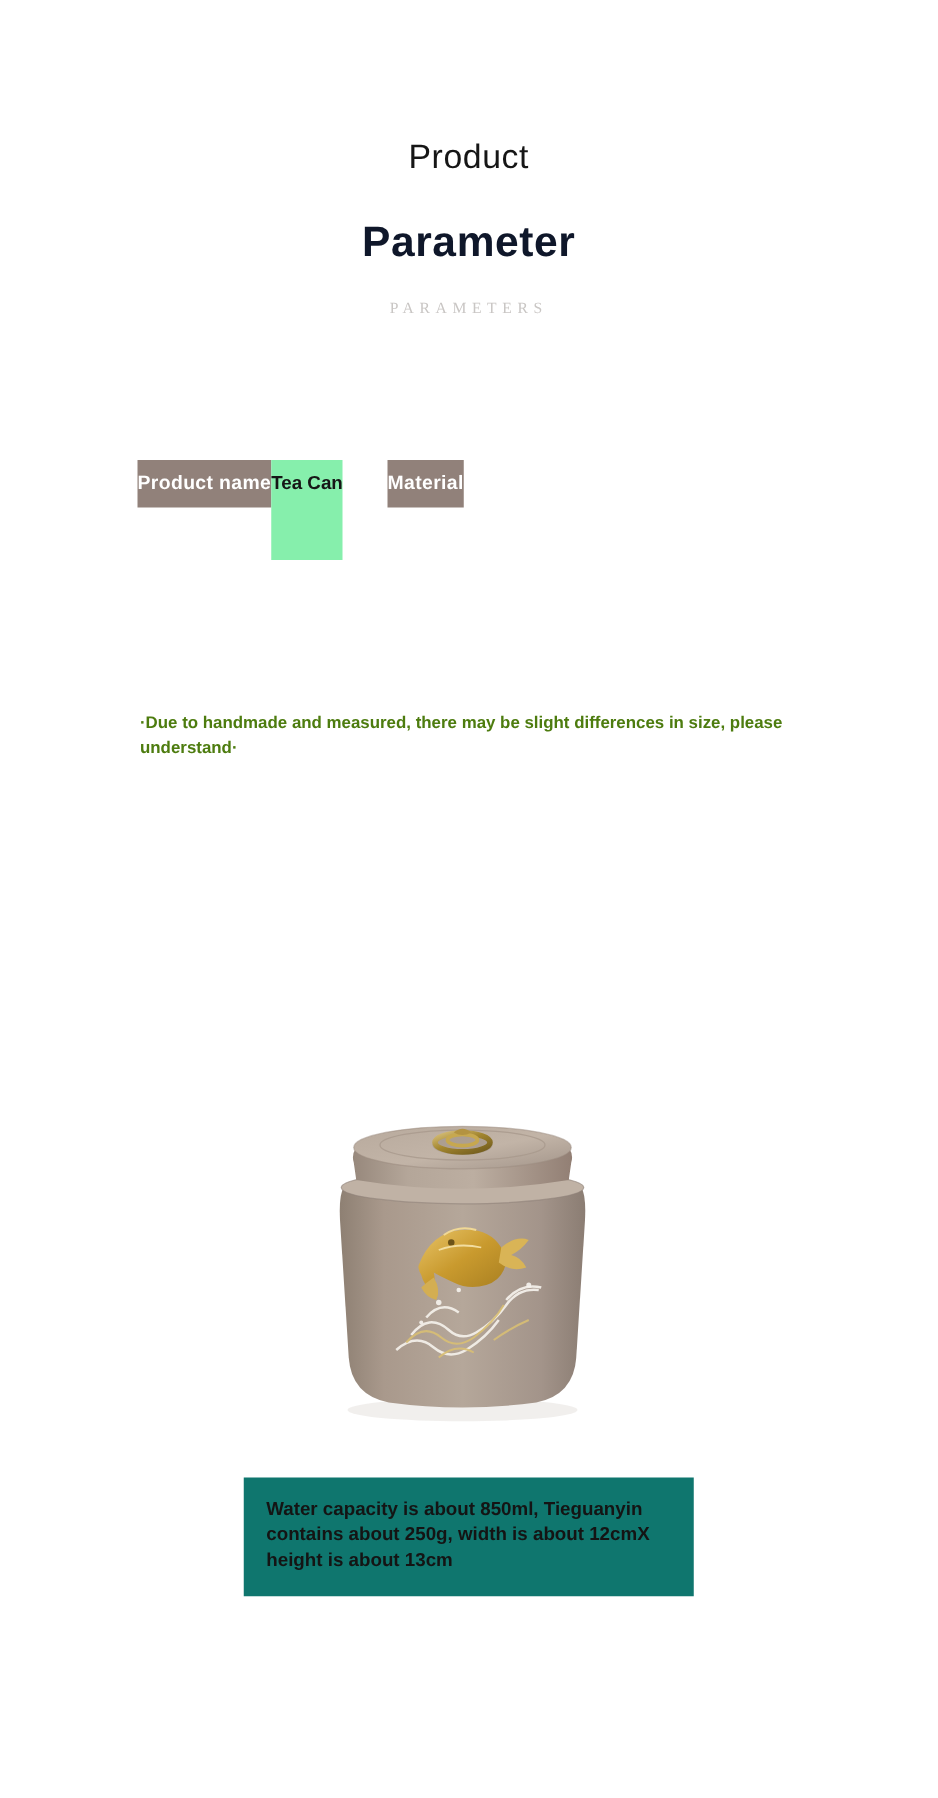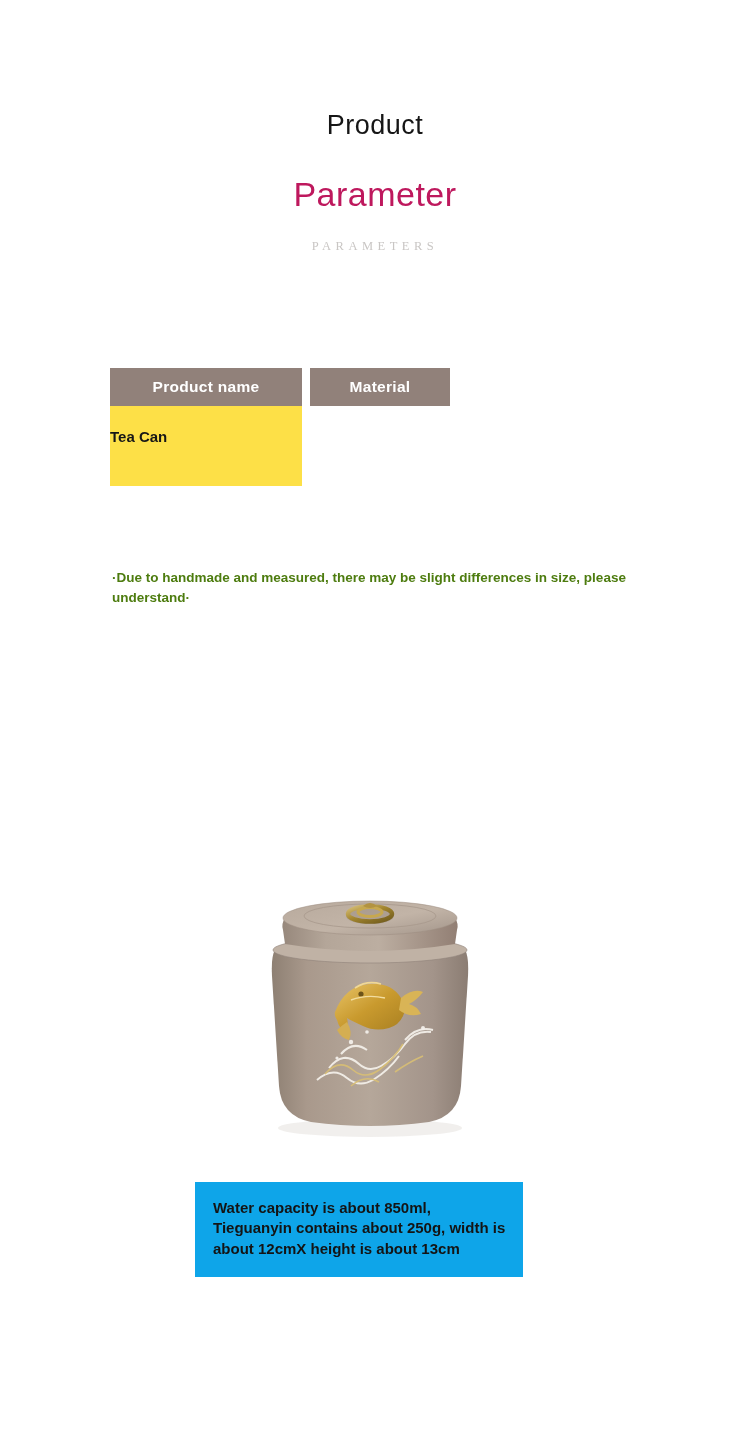--- a/index.html
+++ b/index.html
@@ -23,23 +23,23 @@
   }
   .header-line1 {
     font-size: 27px;
     font-weight: normal;
     letter-spacing: 0.5px;
     color: #161616;
     line-height: 1;
   }
   .header-line2 {
     font-size: 34px;
-    font-weight: normal;
+    font-weight: bold;
     letter-spacing: 0.5px;
-    color: #be185d;
+    color: #0f172a;
     line-height: 1;
     margin-top: 38px;
   }
   .header-sub {
     margin-top: 29px;
     font-size: 12.5px;
     letter-spacing: 4.5px;
     color: #c9c6c4;
     font-family: "Liberation Serif", serif;
     line-height: 1;
@@ -49,46 +49,46 @@
   .param-table {
     position: absolute;
     left: 110px;
     top: 368px;
     width: 530px;
     display: flex;
     gap: 8px;
   }
   .param-col {
     display: flex;
-    flex-direction: column;
+    flex-direction: row;
     border-radius: 30px;
   }
   .param-col.c1 { width: 192px; }
   .param-col.c2 { width: 140px; }
   .param-col.c3 { width: 180px; }
 
   .param-head {
     background: #91817a;
     color: #ffffff;
     font-size: 15.5px;
     font-weight: bold;
     height: 38px;
     display: flex;
     align-items: center;
     justify-content: center;
     letter-spacing: 0.3px;
   }
   .param-body {
-    background: #fde047;
+    background: #86efac;
     height: 80px;
     display: flex;
     flex-direction: column;
     align-items: flex-start;
     justify-content: flex-start;
-    padding-top: 22px;
+    padding-top: 10px;
     box-sizing: border-box;
   }
   .param-value {
     font-size: 15px;
     font-weight: bold;
     color: #161616;
     text-align: center;
     line-height: 1.2;
   }
   .param-value2 {
@@ -125,22 +125,22 @@
     top: 10px;
     width: 230px;
     height: 250px;
   }
 
   
   .caption {
     position: absolute;
     left: 195px;
     top: 1182px;
-    width: 328px;
-    background: #0ea5e9;
+    width: 360px;
+    background: #0f766e;
     padding: 16px 14px 18px 18px;
     box-sizing: border-box;
   }
   .caption-text {
     font-size: 15px;
     font-weight: bold;
     color: #141414;
     line-height: 1.35;
   }
 </style>

